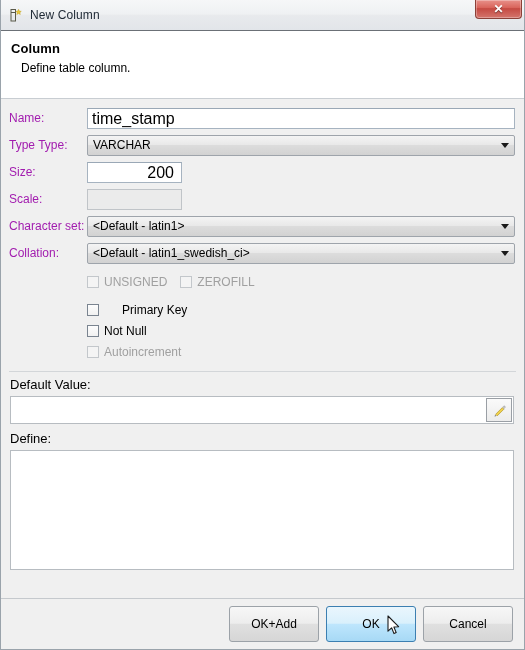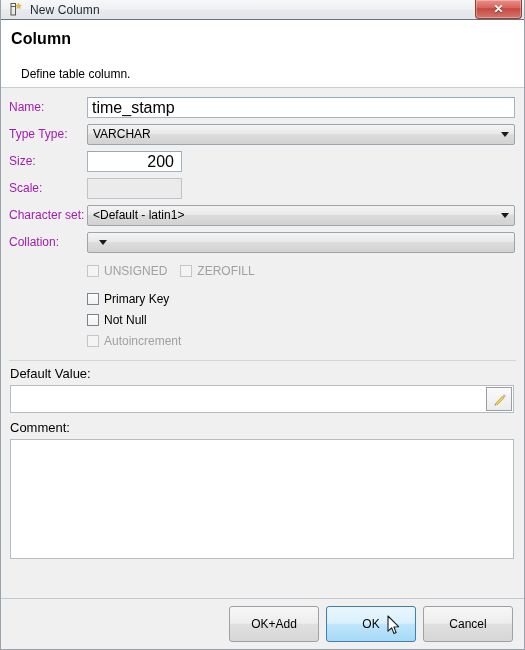--- a/index.html
+++ b/index.html
@@ -24,21 +24,21 @@
     box-sizing: border-box;
     background: #f0f0f0;
     border: 1px solid #9aa3ab;
     border-top: none;
     overflow: hidden;
   }
 
   
   .titlebar {
     position: relative;
-    height: 20px;
+    height: 31px;
     background: linear-gradient(to bottom, #f6f7f8 0%, #eff1f3 46%, #e8eaed 52%, #e2e5e9 100%);
     border-bottom: 1px solid #6b7076;
     display: flex;
     align-items: center;
     padding-left: 8px;
     box-sizing: border-box;
   }
   .title-icon {
     width: 15px;
     height: 15px;
@@ -75,24 +75,24 @@
 
   
   .header-band {
     background: #ffffff;
     border-bottom: 1px solid #c8cdd2;
     padding: 10px 0 10px 10px;
     height: 68px;
     box-sizing: border-box;
   }
   .header-title {
-    font-size: 16px;
+    font-size: 13px;
     font-weight: bold;
     color: #000000;
-    margin: 0 0 19px 0;
+    margin: 0 0 5px 0;
     letter-spacing: .1px;
   }
   .header-sub {
     font-size: 12px;
     color: #000000;
     margin-left: 10px;
   }
 
   
   .form-area {
@@ -183,21 +183,21 @@
     background: linear-gradient(to bottom, #fdfdfd 0%, #f1f1f1 100%);
     margin-right: 5px;
     flex: 0 0 auto;
   }
   .box.off {
     border-color: #c3c7cb;
     background: #f4f4f4;
   }
   .cb-label { font-size: 12px; color: #000000; white-space: nowrap; }
   .cb-label.off { color: #a0a0a0; }
-  .gap-top { margin-top: 8px; }
+  .gap-top { margin-top: 8px; gap: 18px; }
 
   
   .sep {
     height: 1px;
     background: #d3d6d9;
     margin: 9px 8px 0 8px;
   }
 
   
   .blk { padding: 5px 10px 0 9px; }
@@ -343,20 +343,21 @@
       <span class="lbl">Character set:</span>
       <div class="combo">
         <span>&lt;Default - latin1&gt;</span>
         <span class="caret"></span>
       </div>
     </div>
 
     <div class="row">
       <span class="lbl">Collation:</span>
       <div class="combo">
+        <span>&lt;Default - latin1_swedish_ci&gt;</span>
         <span class="caret"></span>
       </div>
     </div>
   </div>
 
   <div class="cb-area">
 
     <div class="cb-line inline-pair">
       <div class="cb-item">
         <span class="box off"></span>
@@ -394,21 +395,21 @@
         <svg width="15" height="15" viewBox="0 0 15 15">
           <path d="M3.1 11.9 L2.6 13.4 L4.1 12.9 Z" fill="#4a4a4a"></path>
           <path d="M3.6 11.3 L10.3 4.6 L11.9 6.2 L5.2 12.9 Z" fill="#f2d24a" stroke="#9c8420" stroke-width=".55"></path>
           <path d="M10.7 4.2 L11.6 3.3 C12.0 2.9 12.6 2.9 13.0 3.3 C13.4 3.7 13.4 4.3 13.0 4.7 L12.2 5.6 Z" fill="#cfcfcf" stroke="#8d8d8d" stroke-width=".5"></path>
         </svg>
       </div>
     </div>
   </div>
 
   <div class="blk" style="padding-top:7px;">
-    <div class="blk-label">Comment:</div>
+    <div class="blk-label">Define:</div>
     <div class="comment-box"></div>
   </div>
 
   <div class="btnbar-sep"></div>
   <div class="btnbar">
     <div class="btn">OK+Add</div>
     <div class="btn hover">OK</div>
     <div class="btn">Cancel</div>
   </div>
 

